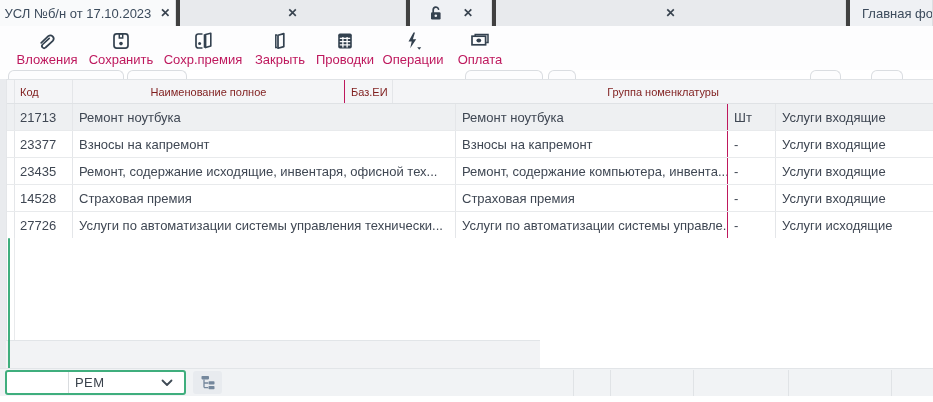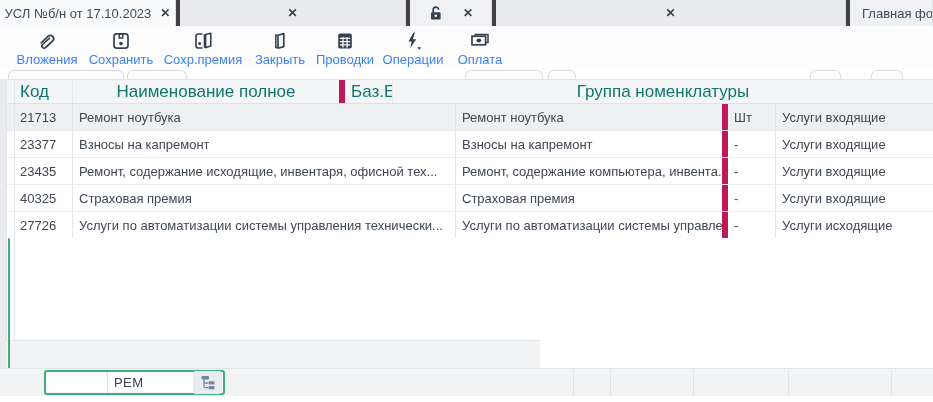--- a/index.html
+++ b/index.html
@@ -15,60 +15,60 @@
   .tab1 { left:0;   width:176px; background:#f9fafb; }
   .tab2 { left:180px; width:226px; background:#e8eaed; }
   .tab3 { left:410px; width:82px;  background:#eff1f4; gap:20px; }
   .tab4 { left:496px; width:350px; background:#e8eaed; }
   .tab5 { left:850px; width:83px;  background:#eff1f4; justify-content:flex-start; padding-left:12px; }
 
   
   .toolbar { position:absolute; left:0; top:26px; width:933px; height:44px; background:#fdfdfe; }
   .tbtn { position:absolute; top:4px; height:40px; display:flex; flex-direction:column; align-items:center; justify-content:flex-start; cursor:default; }
   .tbtn .ic { height:22px; display:flex; align-items:center; justify-content:center; }
-  .tbtn .lb { font-size:13px; color:#3b82f6; line-height:16px; white-space:nowrap; }
+  .tbtn .lb { font-size:13px; color:#be185d; line-height:16px; white-space:nowrap; }
   .b1 { left:8px;   width:78px; }
   .b2 { left:84px;  width:74px; }
   .b3 { left:160px; width:86px; }
   .b4 { left:250px; width:60px; }
   .b5 { left:313px; width:64px; }
   .b6 { left:380px; width:66px; }
   .b7 { left:449px; width:62px; }
 
   
   .peek { position:absolute; top:70px; height:9px; border:1px solid #dadde1; border-bottom:none;
           border-radius:6px 6px 0 0; background:#fdfdfe; }
 
   
   .gutter { position:absolute; left:0; top:79px; width:6px; height:318px; background:#e9ebee; }
   .grid { position:absolute; left:6px; top:79px; width:927px; border-top:1px solid #e0e3e6; border-left:1px solid #e4e6e9; }
   .hrow { display:flex; height:24px; background:#f4f5f7; border-bottom:1px solid #dfe2e5; }
-  .hcell { font-size:17px; color:#0f766e; display:flex; align-items:center; white-space:nowrap; overflow:hidden; }
+  .hcell { font-size:11px; color:#7f1d1d; display:flex; align-items:center; white-space:nowrap; overflow:hidden; }
   .tr { display:flex; height:27px; background:#fff; border-bottom:1px solid #e8eaec; }
   .tr.selected { background:#eef0f2; }
   .td { font-size:13px; color:#3f4753; display:flex; align-items:center; white-space:nowrap; overflow:hidden; }
   .c-marker { width:8px;  border-right:1px solid #e4e6e9; }
   .c-kod    { width:58px; border-right:1px solid #e4e6e9; padding-left:5px; }
   .c-short  { width:383px;border-right:1px solid #e4e6e9; padding-left:6px; }
-  .c-full   { width:272px;border-right:6px solid #be185d; padding-left:6px; }
+  .c-full   { width:272px;border-right:1px solid #be185d; padding-left:6px; }
   .c-unit   { width:48px; border-right:1px solid #e4e6e9; padding-left:6px; }
   .c-group  { flex:1; padding-left:6px; }
   .hcell.c-full  { justify-content:center; padding-left:0; }
   .hcell.c-group { justify-content:center; padding-left:0; }
 
   
   .empty-area { position:absolute; left:6px; top:238px; width:927px; height:102px; background:#fff; border-left:1px solid #e4e6e9; }
   .marker-cont { position:absolute; left:14px; top:238px; width:1px; height:102px; background:#e8eaec; }
   .substrip { position:absolute; left:6px; top:340px; width:534px; height:28px; background:#f2f3f5; border-top:1px solid #e2e5e8; }
   .green-line { position:absolute; left:8px; top:238px; width:2px; height:132px; background:#3fae7d; border-radius:2px 2px 0 0; }
 
   
   .footer { position:absolute; left:0; top:368px; width:933px; height:28px; background:#f1f3f5; border-top:1px solid #e2e5e8; }
   .combobox { position:absolute; left:5px; top:1px; width:181px; height:25px; background:#fff; border:2px solid #3fae7d;
-              border-radius:3px; display:flex; align-items:center; cursor:default;margin-left:39px; }
+              border-radius:3px; display:flex; align-items:center; cursor:default; }
   .combobox .code-part { width:62px; height:100%; border-right:1px solid #d9dcdf; }
   .combobox .val { font-size:13px; color:#3a424c; padding-left:6px; letter-spacing:.4px; flex:1; }
   .combobox .chev { padding-right:11px; display:flex; align-items:center; }
   .tree-btn { position:absolute; left:193px; top:2px; width:29px; height:23px; background:#e8ebef; border-radius:3px;
               display:flex; align-items:center; justify-content:center; cursor:default; }
   .fdiv { position:absolute; top:1px; width:1px; height:26px; background:#e0e3e6; }
   .below-footer { position:absolute; left:0; top:396px; width:933px; height:6px; background:#fff; }
 
   svg { display:block; }
 </style>
@@ -217,21 +217,21 @@
         <div class="tr">
           <div class="td c-marker"></div>
           <div class="td c-kod">23435</div>
           <div class="td c-short">Ремонт, содержание исходящие, инвентаря, офисной тех...</div>
           <div class="td c-full">Ремонт, содержание компьютера, инвента...</div>
           <div class="td c-unit">-</div>
           <div class="td c-group">Услуги входящие</div>
         </div>
         <div class="tr">
           <div class="td c-marker"></div>
-          <div class="td c-kod">40325</div>
+          <div class="td c-kod">14528</div>
           <div class="td c-short">Страховая премия</div>
           <div class="td c-full">Страховая премия</div>
           <div class="td c-unit">-</div>
           <div class="td c-group">Услуги входящие</div>
         </div>
         <div class="tr">
           <div class="td c-marker"></div>
           <div class="td c-kod">27726</div>
           <div class="td c-short">Услуги по автоматизации системы управления технически...</div>
           <div class="td c-full">Услуги по автоматизации системы управле...</div>

